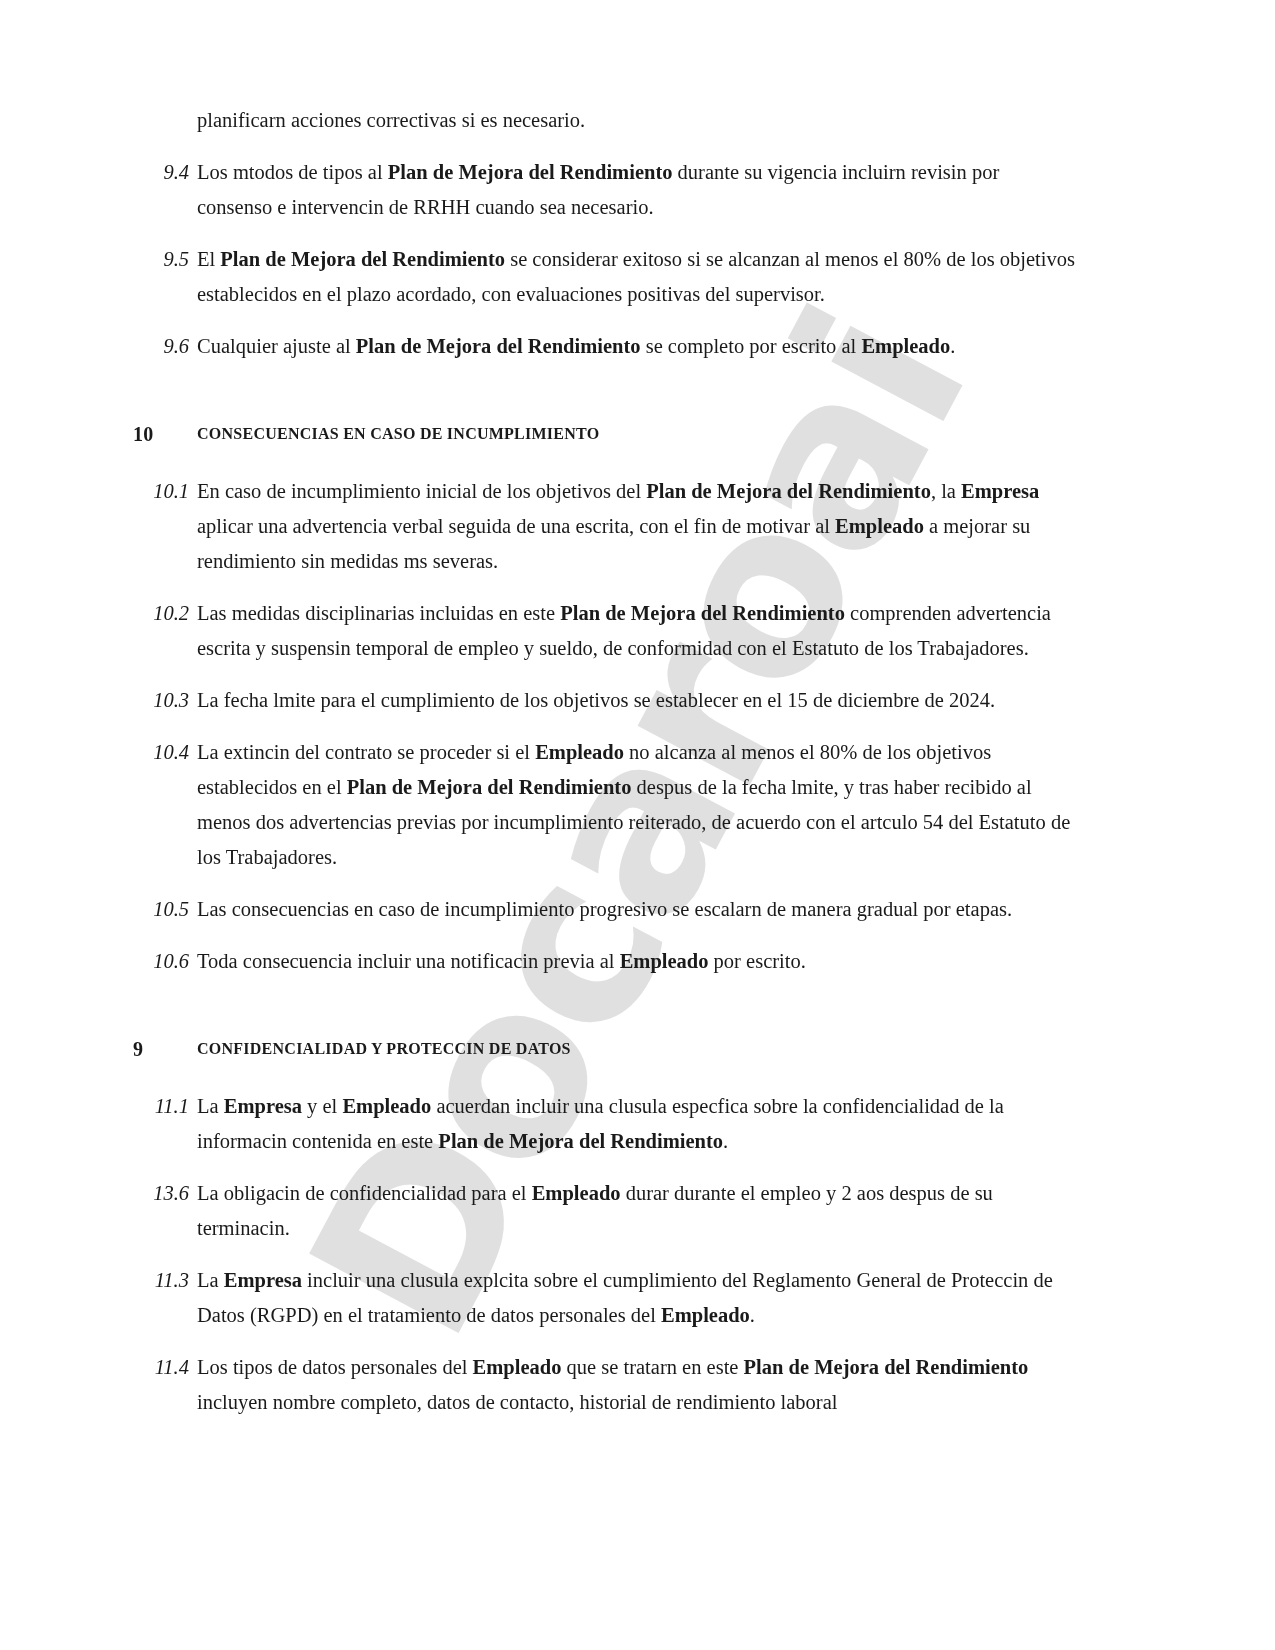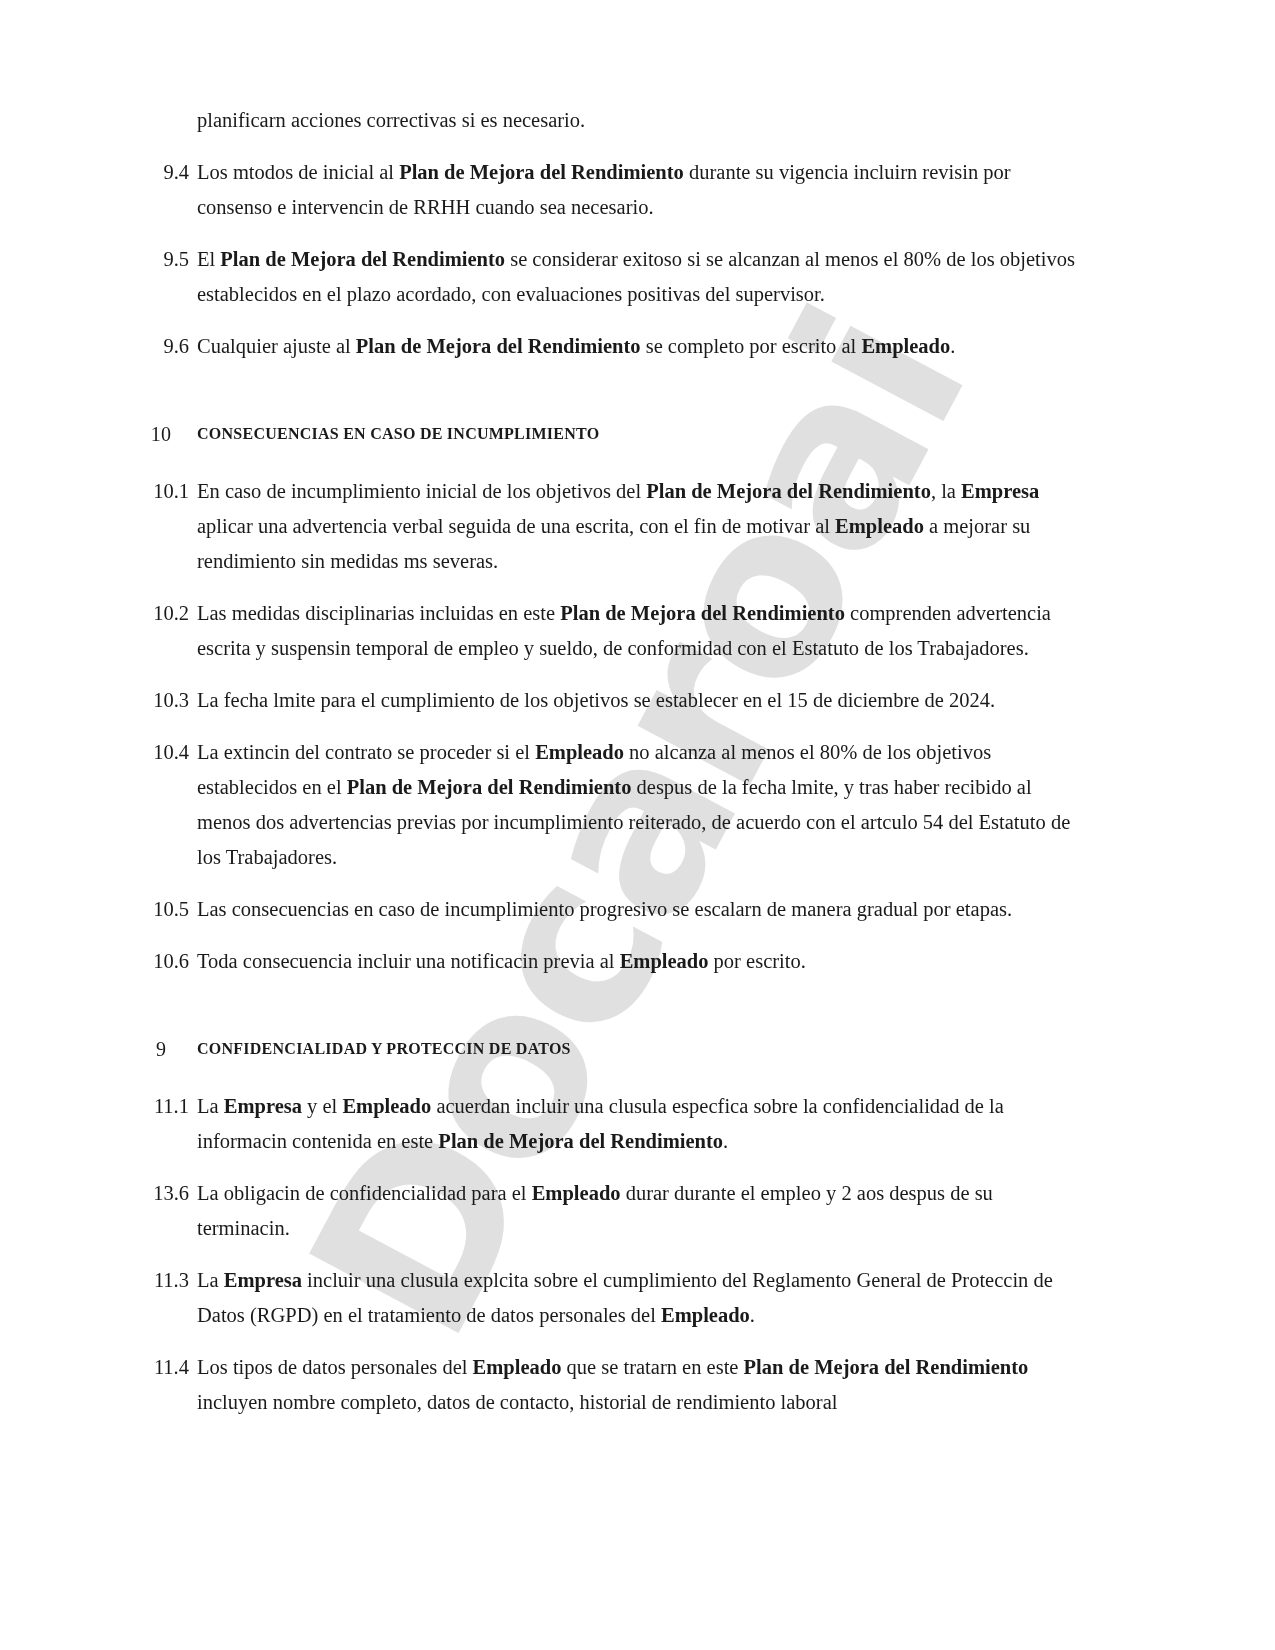--- a/index.html
+++ b/index.html
@@ -63,20 +63,21 @@
     margin-bottom: 17px;
   }
   .clause-num {
     flex: 0 0 56px;
     width: 56px;
     text-align: right;
     padding-right: 8px;
     font-size: 20.5px;
     line-height: 35px;
     white-space: nowrap;
+    font-style: italic;
   }
   .clause-text {
     flex: 1 1 auto;
     font-size: 20.5px;
     line-height: 35px;
     text-align: left;
   }
   .clause-text b { font-weight: 700; }
 
   
@@ -90,24 +91,24 @@
   
   .section-heading {
     display: flex;
     align-items: flex-start;
     margin-top: 54px;
     margin-bottom: 24px;
   }
   .section-heading .sec-num {
     flex: 0 0 56px;
     width: 56px;
-    text-align: center;
+    text-align: left;
     padding-right: 8px;
     font-size: 20px;
-    font-weight: 400;
+    font-weight: 700;
     line-height: 32px;
     letter-spacing: 0.2px;
   }
   .section-heading .sec-title {
     flex: 1 1 auto;
     font-size: 16px;
     font-weight: 700;
     line-height: 32px;
     letter-spacing: 0.25px;
   }
@@ -120,21 +121,21 @@
 </div>
 
 <div id="page">
   <div id="doc-body">
       <div class="cont">
         <div class="clause-num"></div>
         <div class="clause-text"><span>planificarn acciones correctivas si es necesario.</span></div>
       </div>
       <div class="clause">
         <div class="clause-num">9.4</div>
-        <div class="clause-text"><span>Los mtodos de inicial al </span><b>Plan de Mejora del Rendimiento</b><span> durante su vigencia incluirn revisin por consenso e intervencin de RRHH cuando sea necesario.</span></div>
+        <div class="clause-text"><span>Los mtodos de tipos al </span><b>Plan de Mejora del Rendimiento</b><span> durante su vigencia incluirn revisin por consenso e intervencin de RRHH cuando sea necesario.</span></div>
       </div>
       <div class="clause">
         <div class="clause-num">9.5</div>
         <div class="clause-text"><span>El </span><b>Plan de Mejora del Rendimiento</b><span> se considerar exitoso si se alcanzan al menos el 80% de los objetivos establecidos en el plazo acordado, con evaluaciones positivas del supervisor.</span></div>
       </div>
       <div class="clause">
         <div class="clause-num">9.6</div>
         <div class="clause-text"><span>Cualquier ajuste al </span><b>Plan de Mejora del Rendimiento</b><span> se completo por escrito al </span><b>Empleado</b><span>.</span></div>
       </div>
       <div class="section-heading">

